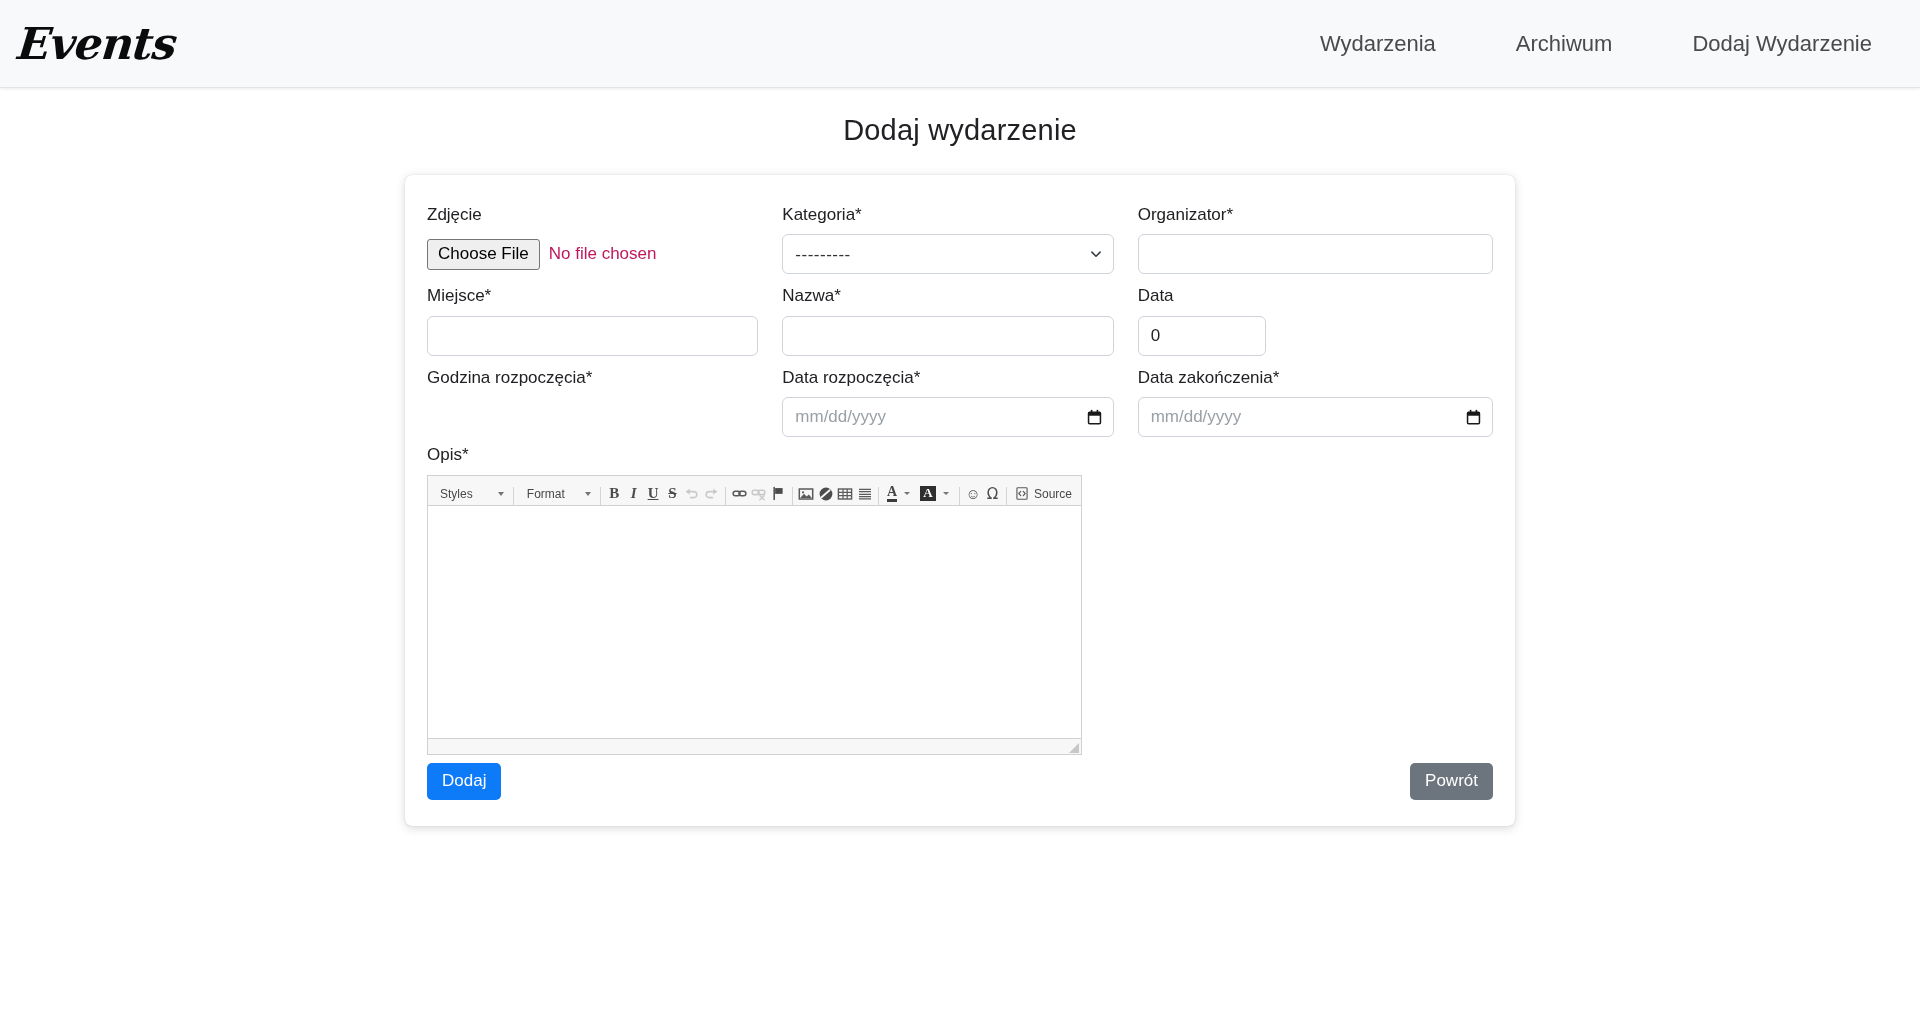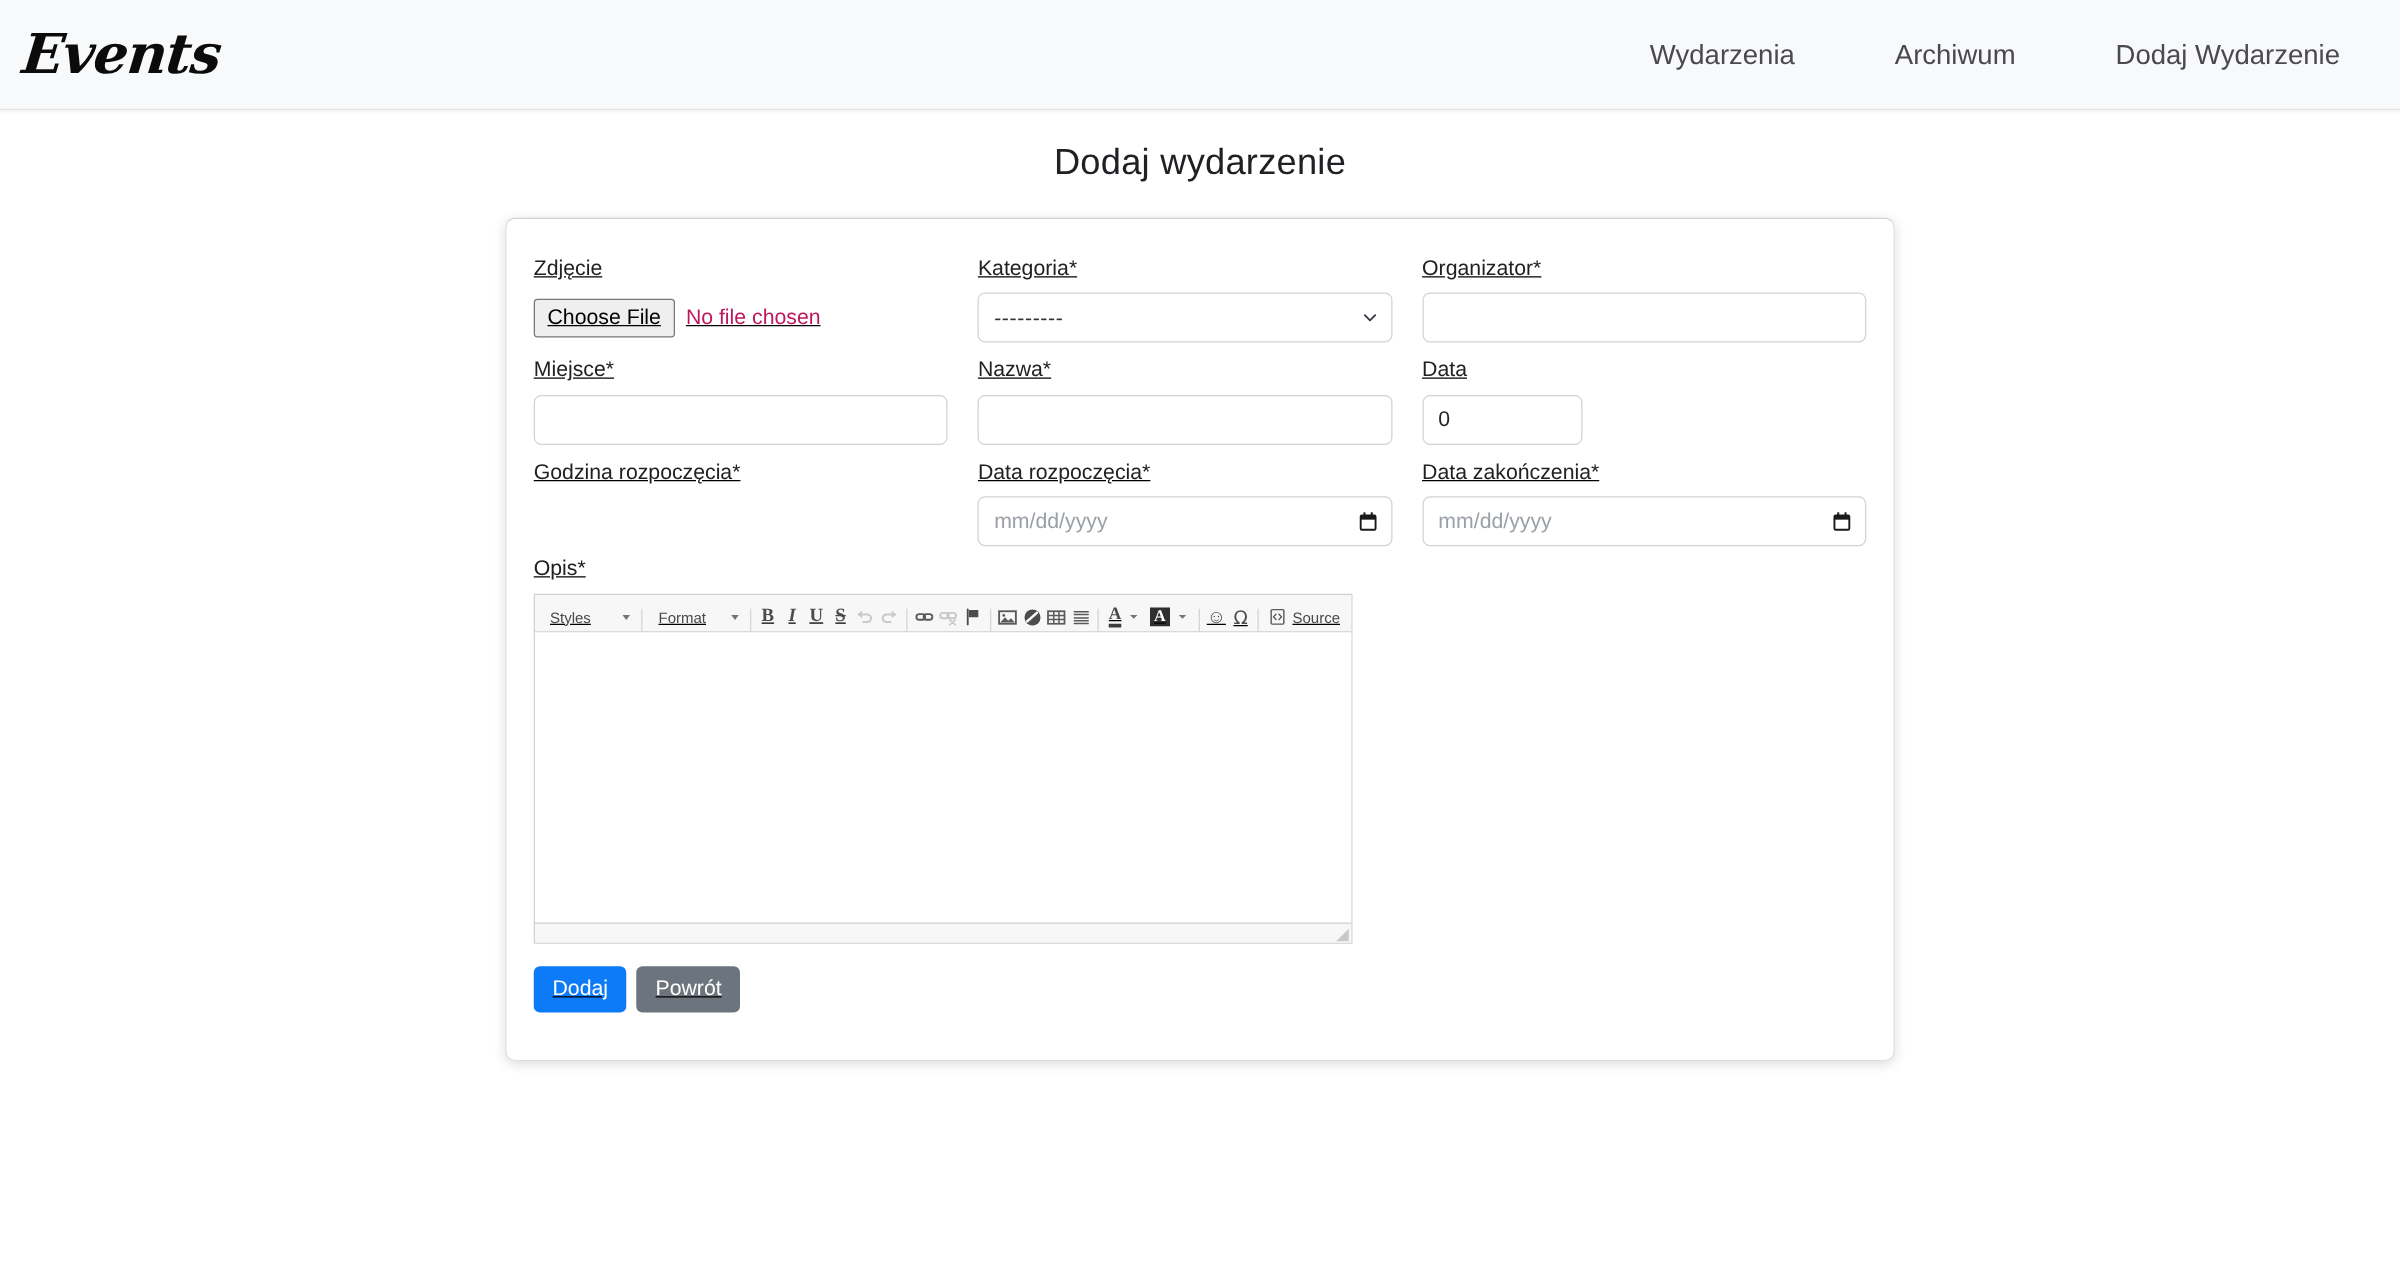--- a/index.html
+++ b/index.html
@@ -65,22 +65,21 @@
     letter-spacing: .2px;
   }
 
   
   .card {
     width: 1110px;
     margin: 0 auto;
     background: #ffffff;
     border-radius: 7px;
     box-shadow: 0 2px 10px rgba(0,0,0,.16), 0 0 1px rgba(0,0,0,.22);
-    padding: 22px 22px 38px 22px;
-    text-decoration: underline;
+    padding: 22px 22px 26px 22px;
   }
 
   .form-row {
     display: flex;
     gap: 0;
     margin-bottom: 4px;
   }
   .col { width: 33.3333%; padding-right: 24px; }
   .col:last-child { padding-right: 0; }
 
@@ -230,22 +229,23 @@
     position: absolute; right: 2px; bottom: 1px;
     width: 0; height: 0;
     border-left: 10px solid transparent;
     border-bottom: 10px solid #c8c8c8;
   }
 
   
   .actions {
     display: flex;
     gap: 8px;
-    margin-top: 18px;
+    margin-top: 8px;
     padding-left: 0;
+    justify-content: space-between;
   }
   .btn {
     border: none;
     border-radius: 5px;
     font-size: 17px;
     color: #fff;
     padding: 8px 15px 9px 15px;
     font-family: "Liberation Sans", sans-serif;
     cursor: default;
     line-height: 1.2;

